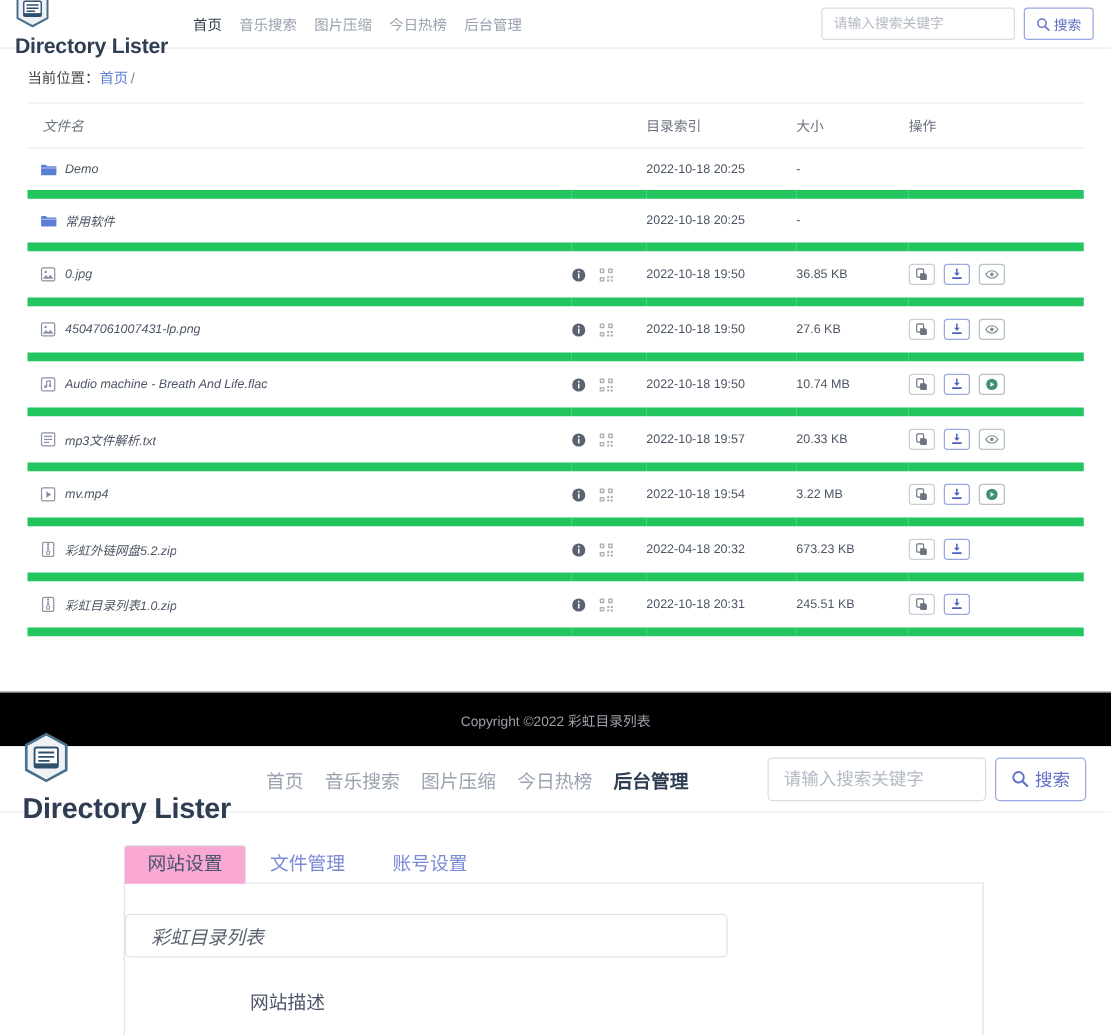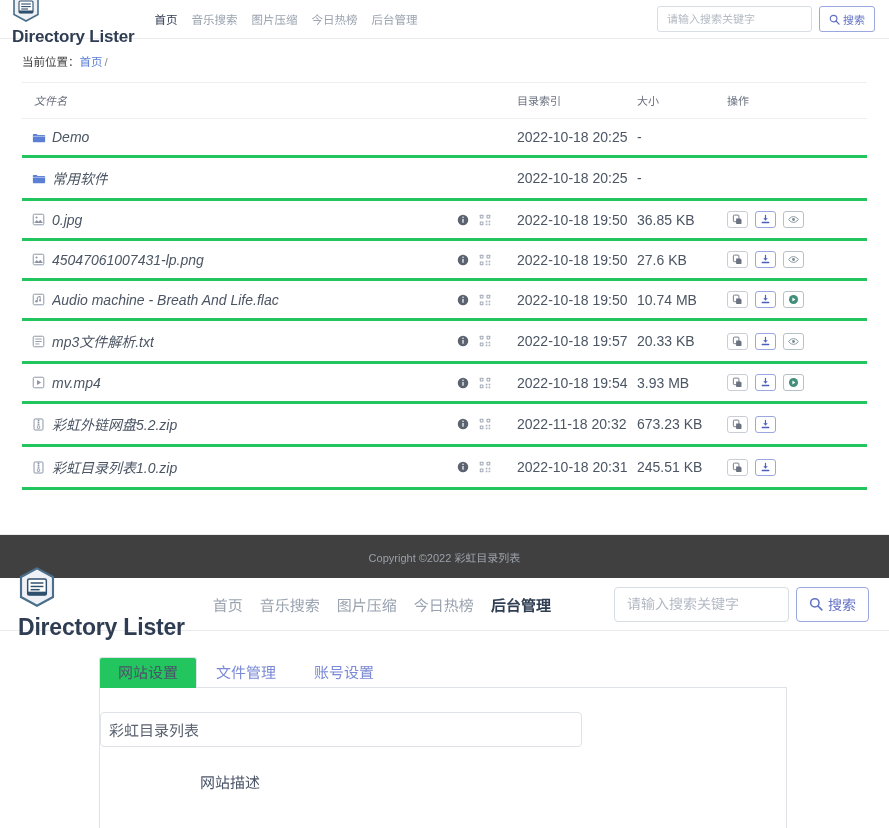--- a/index.html
+++ b/index.html
@@ -62,22 +62,22 @@
 
   
   .table-wrap { margin: 0 22px; border-top: 1px solid #eceef1; }
   table.filelist { width: 100%; border-collapse: collapse; table-layout: fixed; }
   table.filelist th {
     font-size: 11px; font-weight: normal; color: #6b7280;
     text-align: left; padding: 9px 0 10px 0;
     border-bottom: 1px solid #eceef1;
   }
   table.filelist td {
-    font-size: 14px; color: #4b5563;
-    padding: 10px 0; border-bottom: 3px solid #22c55e;
+    font-size: 10px; color: #4b5563;
+    padding: 10px 0; border-bottom: 7px solid #22c55e;
     vertical-align: middle;
   }
   .col-name  { width: 435px; padding-left: 10px !important; font-style: italic; }
   .col-mid   { width: 60px; }
   .col-time  { width: 120px; }
   .col-size  { width: 90px; }
   .col-ops   { width: 140px; }
   th.col-name { padding-left: 12px !important; }
   th.col-time { padding-left: 2px; }
 
@@ -96,21 +96,21 @@
     cursor: pointer; padding: 0;
   }
   .opbtn.copy { border-color: #c9cdd6; }
   .opbtn.dl { border-color: #9aa7e0; }
   .opbtn.view { border-color: #b6c2c6; }
   .opbtn svg { display: block; }
 
   
   .footer {
     margin-top: 44px;
-    background: #404040;
+    background: #000000;
     border-top: 1px solid #e9ebef;
     height: 44px;
     display: flex; align-items: center; justify-content: center;
     font-size: 11px; color: #9aa0a8;
   }
 
   
   .navbar2 {
     display: flex; align-items: center;
     height: 53px;
@@ -138,21 +138,21 @@
     font-size: 15px; color: #7b8ad6;
     padding: 7px 18px 8px 18px;
     cursor: pointer; line-height: 1;
     border: 1px solid transparent;
     border-bottom: none;
     margin-bottom: -1px;
     white-space: nowrap;
   }
   .tab.active {
     color: #4a5568;
-    background: #22c55e;
+    background: #f9a8d4;
     border-color: #dfe2e8 #dfe2e8 #fff;
     border-radius: 3px 3px 0 0;
   }
   .tab-panel {
     border: 1px solid #dfe2e8; border-top: none;
     padding: 24px 20px 0 0;
     min-height: 236px;
     background: #fff;
   }
   .form-row { display: flex; align-items: flex-start; margin-bottom: 16px; }
@@ -161,22 +161,23 @@
     font-size: 15px; color: #4a5568;
     padding-right: 14px; padding-top: 8px;
     white-space: nowrap;
   }
   .form-field { flex: 1 1 auto; max-width: 482px; }
   .ctrl {
     width: 100%; height: 35px;
     border: 1px solid #dfe2e8; border-radius: 4px;
     background: #fff;
     font-size: 15px; color: #5a6270;
-    padding: 0 8px; outline: none;
+    padding: 0 20px; outline: none;
     font-family: "Liberation Sans", "DejaVu Sans", sans-serif;
+    font-style: italic;
   }
   .ctrl::placeholder { color: #b9bec7; }
 </style>
 </head>
 <body>
 
 <div class="page">
 
   <div class="navbar">
     <div class="brand">
@@ -592,21 +593,21 @@
                     <g fill="#fff">
                       <rect x="2.5" y="2.5" width="2" height="2"></rect>
                       <rect x="11.5" y="2.5" width="2" height="2"></rect>
                       <rect x="2.5" y="11.5" width="2" height="2"></rect>
                     </g>
                   </svg>
                 </span>
               </span>
             </td>
             <td class="col-time">2022-10-18 19:54</td>
-            <td class="col-size">3.93 MB</td>
+            <td class="col-size">3.22 MB</td>
             <td class="col-ops">
               <span class="ops">
                 <button class="opbtn copy">
                   <span>
                     <svg width="11" height="11" viewBox="0 0 16 16" aria-hidden="true">
                       <rect x="2" y="1.6" width="8" height="9.6" rx="1.2" fill="none" stroke="#6b7280" stroke-width="1.3"></rect>
                       <path d="M6 6.6h5.2c1.4 0 2.6 1.1 2.6 2.6v4.2c0 .6-.5 1-1 1H6.9c-.5 0-1-.4-1-1z" fill="#6b7280"></path>
                     </svg>
                   </span>
                 </button>
@@ -665,21 +666,21 @@
                     </g>
                     <g fill="#fff">
                       <rect x="2.5" y="2.5" width="2" height="2"></rect>
                       <rect x="11.5" y="2.5" width="2" height="2"></rect>
                       <rect x="2.5" y="11.5" width="2" height="2"></rect>
                     </g>
                   </svg>
                 </span>
               </span>
             </td>
-            <td class="col-time">2022-11-18 20:32</td>
+            <td class="col-time">2022-04-18 20:32</td>
             <td class="col-size">673.23 KB</td>
             <td class="col-ops">
               <span class="ops">
                 <button class="opbtn copy">
                   <span>
                     <svg width="11" height="11" viewBox="0 0 16 16" aria-hidden="true">
                       <rect x="2" y="1.6" width="8" height="9.6" rx="1.2" fill="none" stroke="#6b7280" stroke-width="1.3"></rect>
                       <path d="M6 6.6h5.2c1.4 0 2.6 1.1 2.6 2.6v4.2c0 .6-.5 1-1 1H6.9c-.5 0-1-.4-1-1z" fill="#6b7280"></path>
                     </svg>
                   </span>

